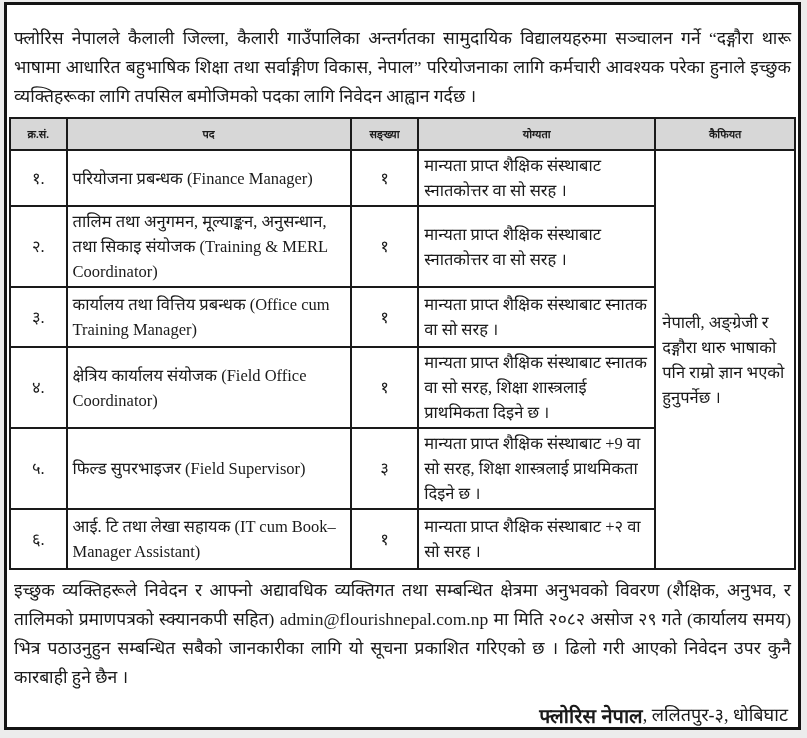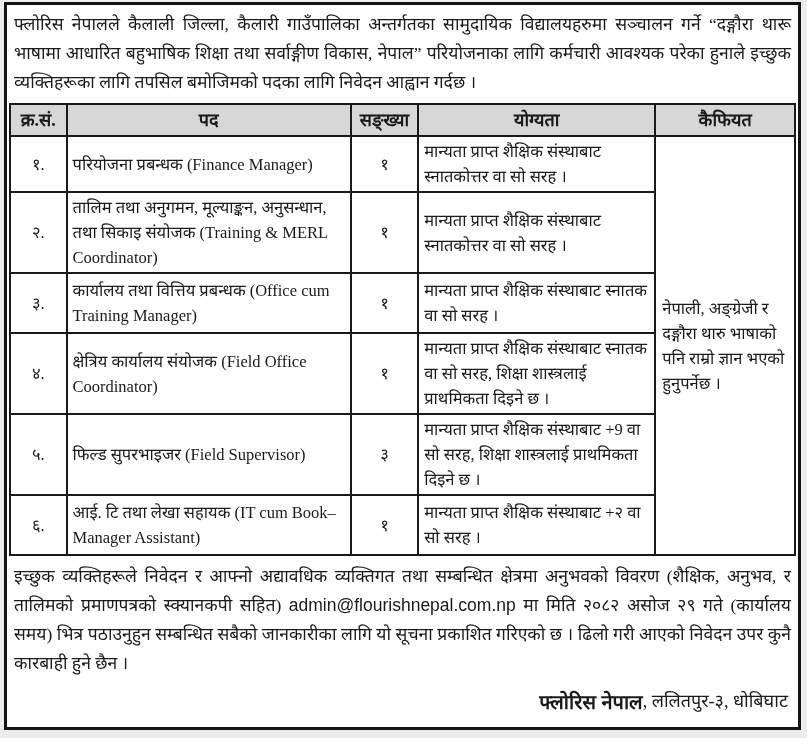--- a/index.html
+++ b/index.html
@@ -25,41 +25,41 @@
     color: #ffffff;
     display: flex;
     align-items: center;
     justify-content: center;
     font-weight: bold;
     font-size: 29px;
     letter-spacing: 1px;
     border-bottom: 2px solid #141414;
   }
   .intro {
-    padding: 5px 7px 6px 7px;
+    padding: 19px 7px 6px 7px;
     font-size: 17.5px;
     line-height: 29px;
     text-align: justify;
   }
   table.vacancy {
     width: calc(100% - 4px);
     margin: 0 2px;
     border-collapse: collapse;
     table-layout: fixed;
   }
   table.vacancy th, table.vacancy td {
     border: 2px solid #1a1a1a;
     font-size: 16.5px;
     line-height: 25px;
     vertical-align: middle;
   }
   table.vacancy th {
     background: #d7d7d7;
     height: 32px;
-    font-size: 18px;
+    font-size: 11px;
     font-weight: bold;
     text-align: center;
     margin-left: 24px;
   }
   col.c-sn { width: 7.2%; }
   col.c-pos { width: 36.2%; }
   col.c-num { width: 8.6%; }
   col.c-qual { width: 30.2%; }
   col.c-rem { width: 17.8%; }
   td.sn, td.num { text-align: center; }
@@ -72,21 +72,21 @@
   }
   tr.r-tall { height: 80px; }
   tr.r-med  { height: 60px; }
   tr.r-row1 { height: 53px; }
   .footer {
     padding: 6px 7px 4px 7px;
     font-size: 17.5px;
     line-height: 29px;
     text-align: justify;
   }
-  .footer .email { font-family: Liberation Sans, sans-serif; }
+  .footer .email { font-family: Liberation Serif, serif; }
   .signature {
     flex: 1;
     display: flex;
     align-items: flex-start;
     justify-content: flex-end;
     padding: 6px 10px 0 0;
     font-size: 18px;
     white-space: nowrap;
   }
   .signature .org {

